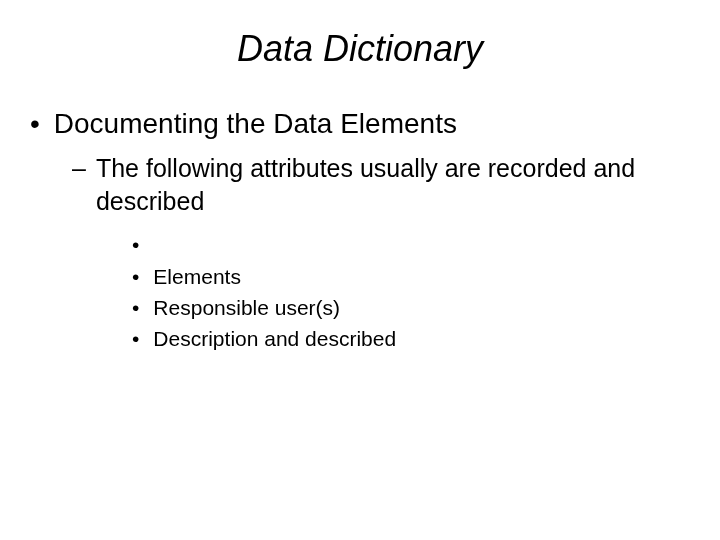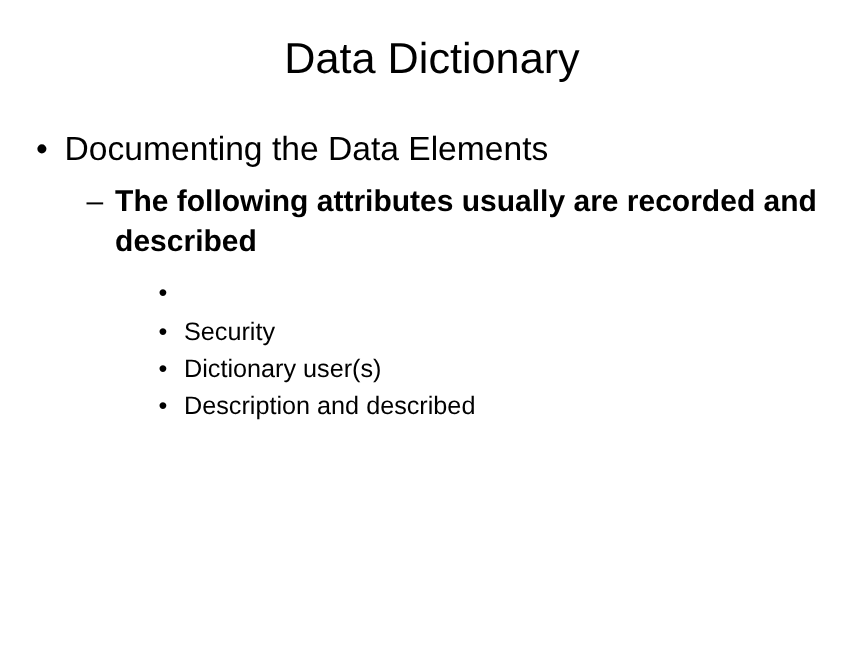--- a/index.html
+++ b/index.html
@@ -14,20 +14,21 @@
       font-family: Arial, Helvetica, sans-serif;
       color: #000000;
       position: relative;
     }
     .slide-title {
       text-align: center;
       font-size: 36px;
       font-weight: normal;
       padding-top: 28px;
       padding-bottom: 36px;
+      font-style: italic;
     }
     .content {
       padding-left: 30px;
       padding-right: 30px;
     }
     .level1 {
       font-size: 28px;
       display: flex;
       align-items: flex-start;
       margin-bottom: 10px;
@@ -45,21 +46,20 @@
       align-items: flex-start;
       margin-left: 42px;
       margin-bottom: 14px;
     }
     .level2 .dash {
       margin-right: 10px;
       line-height: 1.3;
     }
     .level2 .text {
       line-height: 1.3;
-      font-weight: bold;
     }
     .level3-group {
       margin-left: 102px;
     }
     .level3 {
       font-size: 21px;
       display: flex;
       align-items: flex-start;
       margin-bottom: 3px;
     }
@@ -87,25 +87,25 @@
     <span class="dash">–</span>
     <span class="text">The following attributes usually are recorded and described</span>
   </div>
 
   <div class="level3-group">
     <div class="level3">
       <span class="bullet">•</span>
     </div>
     <div class="level3">
       <span class="bullet">•</span>
-      <span class="text">Security</span>
+      <span class="text">Elements</span>
     </div>
     <div class="level3">
       <span class="bullet">•</span>
-      <span class="text">Dictionary user(s)</span>
+      <span class="text">Responsible user(s)</span>
     </div>
     <div class="level3">
       <span class="bullet">•</span>
       <span class="text">Description and described</span>
     </div>
   </div>
 
 </div>
 
 </body></html>

